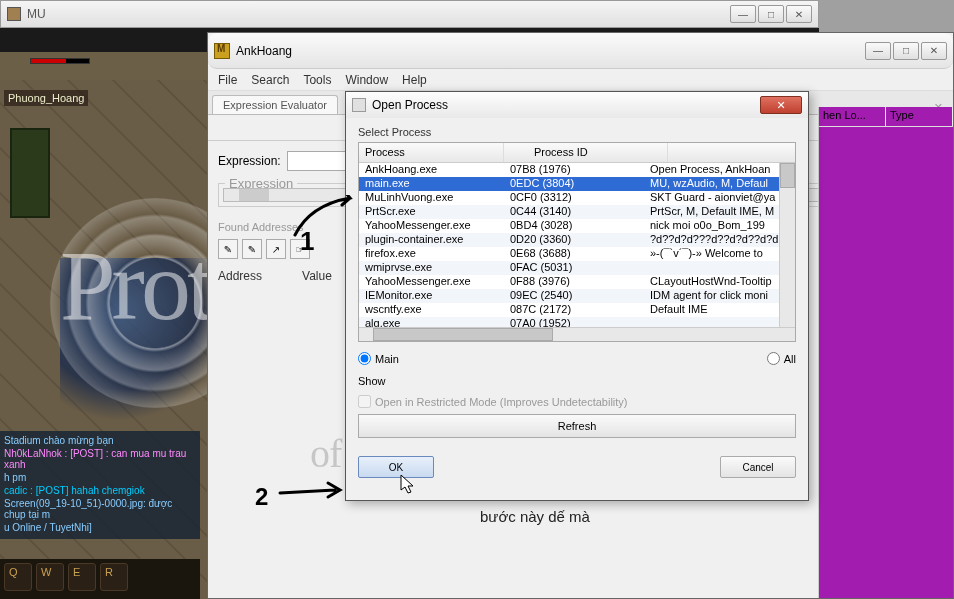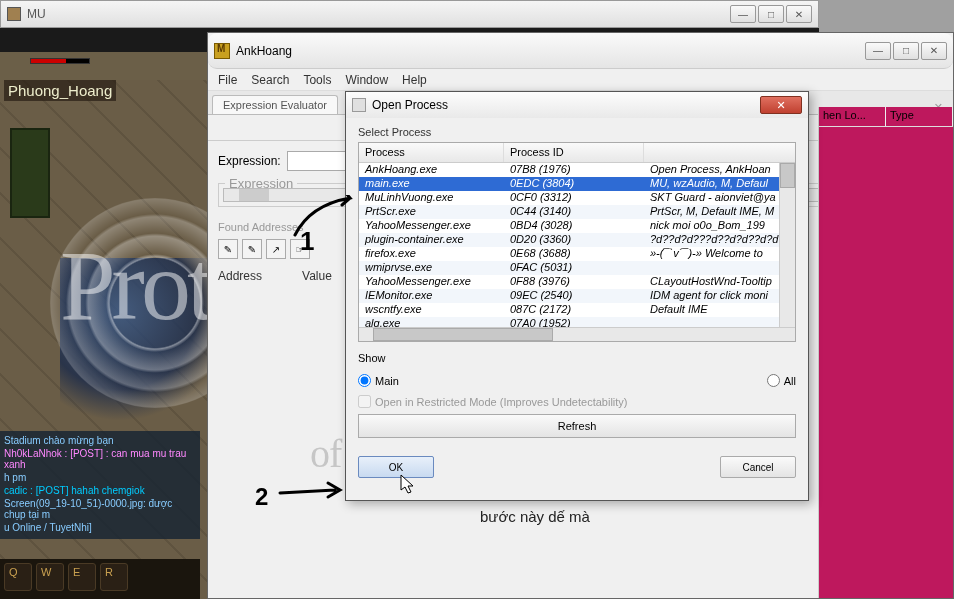--- a/index.html
+++ b/index.html
@@ -12,21 +12,21 @@
 .mu-title { font-size: 12px; color: #555; flex: 1; }
 .winbtns { display: flex; gap: 2px; }
 .winbtn { width: 26px; height: 18px; background: linear-gradient(#fafafa,#e0e0e0); border: 1px solid #999; border-radius: 2px; font-size: 10px; display: flex; align-items: center; justify-content: center; color: #555; }
 
 .mu-content { position: absolute; left: 0; top: 28px; right: 0; bottom: 0; background: #6b5f48; }
 .mu-topbar { height: 24px; background: #1a1a1a; display: flex; align-items: center; justify-content: center; }
 .mu-stadium { background: #000; border: 1px solid #666; border-radius: 10px; padding: 1px 20px; color: #fff; font-size: 11px; }
 .mu-health { position: absolute; left: 30px; top: 30px; }
 .mu-health-bar { width: 60px; height: 6px; background: #000; border: 1px solid #333; }
 .mu-health-fill { width: 60%; height: 100%; background: #c00; }
-.mu-player { position: absolute; left: 4px; top: 52px; color: #eec; font-size: 15px; background: rgba(40,30,20,.7); padding: 2px 4px; }
+.mu-player { position: absolute; left: 4px; top: 62px; color: #eec; font-size: 11px; background: rgba(40,30,20,.7); padding: 2px 4px; }
 .mu-chat { position: absolute; left: 0; bottom: 60px; width: 200px; background: rgba(20,35,50,.8); padding: 4px; font-size: 10px; }
 .mu-chat-line { color: #8cf; margin-bottom: 2px; }
 .mu-chat-line span.whisper { color: #f8f; }
 .mu-chat-line span.post { color: #0cf; }
 .mu-bottombar { position: absolute; left: 0; bottom: 0; width: 200px; height: 40px; background: #1a150d; display: flex; padding: 4px; gap: 4px; }
 .mu-key { width: 28px; height: 28px; background: #2a2015; border: 1px solid #4a3a25; border-radius: 3px; color: #c9a050; font-size: 11px; display: flex; align-items: flex-start; justify-content: flex-start; padding: 2px 4px; }
 
 
 .mu-ground { position: absolute; inset: 52px 0 0 0; background: repeating-linear-gradient(45deg, #6a5d47 0 30px, #5f533f 30px 32px), repeating-linear-gradient(-45deg, transparent 0 30px, rgba(0,0,0,.15) 30px 32px); }
 .mu-flag { position: absolute; left: 10px; top: 100px; width: 40px; height: 90px; background: #2a3a1a; border: 2px solid #1a2510; }
@@ -57,41 +57,41 @@
 .ank-expr-row input { flex: 0 0 70px; height: 20px; border: 1px solid #aaa; padding: 0 4px; font-size: 11px; }
 .ank-expr-group { margin-top: 12px; border: 1px solid #ccc; padding: 4px; position: relative; }
 .ank-expr-group-label { position: absolute; top: -8px; left: 6px; background: #f0f0f0; font-size: 13px; color: #999; padding: 0 4px; }
 .ank-scroll { height: 14px; background: #e8e8e8; border: 1px solid #bbb; position: relative; }
 .ank-scroll-thumb { position: absolute; left: 15px; top: 0; width: 30px; height: 100%; background: #ccc; }
 .ank-found { margin-top: 14px; font-size: 11px; color: #999; }
 .ank-iconrow { display: flex; gap: 4px; margin-top: 6px; }
 .ank-iconrow .ib { width: 20px; height: 20px; border: 1px solid #aaa; background: #f4f4f4; display: flex; align-items: center; justify-content: center; font-size: 10px; }
 .ank-cols { display: flex; gap: 40px; margin-top: 10px; font-size: 12px; color: #333; }
 
-.ank-right { position: absolute; right: 0; top: 74px; bottom: 0; width: 135px; background: #be185d; border-left: 1px solid #ccc; }
+.ank-right { position: absolute; right: 0; top: 74px; bottom: 0; width: 135px; background: #a21caf; border-left: 1px solid #ccc; }
 .ank-right-head { display: flex; height: 20px; border-bottom: 1px solid #ddd; }
 .ank-right-head div { flex: 1; font-size: 11px; padding: 2px 4px; border-right: 1px solid #eee; }
 
 
 .arrow1 { position: absolute; left: 290px; top: 195px; width: 80px; height: 60px; pointer-events: none; z-index: 60; }
 .arrow2 { position: absolute; left: 250px; top: 475px; width: 100px; height: 40px; pointer-events: none; z-index: 60; }
 .note { position: absolute; left: 480px; top: 508px; font-size: 15px; color: #222; z-index: 50; }
 
 
 .op-dialog { position: absolute; left: 345px; top: 91px; width: 464px; height: 410px; background: #f0f0f0; border: 1px solid #555; box-shadow: 3px 3px 10px rgba(0,0,0,.3); z-index: 40; }
 .op-titlebar { height: 26px; background: linear-gradient(#fdfdfd,#e9e9e9); display: flex; align-items: center; padding: 0 6px; }
 .op-titlebar .t { font-size: 12px; flex: 1; margin-left: 6px; }
 .op-close { width: 42px; height: 18px; background: linear-gradient(#e07060,#c04030); border: 1px solid #803020; border-radius: 2px; color: #fff; font-size: 11px; display: flex; align-items: center; justify-content: center; }
 .op-body { padding: 8px 12px; }
 .op-label { font-size: 11px; color: #333; margin-bottom: 4px; }
 .op-list { border: 1px solid #aaa; background: #fff; height: 200px; position: relative; }
-.op-list-head { display: flex; height: 20px; background: linear-gradient(#fafafa,#e8e8e8); border-bottom: 1px solid #ccc; }
+.op-list-head { display: flex; height: 20px; background: linear-gradient(#fafafa,#e8e8e8); border-bottom: 1px solid #ccc; gap: 24px; }
 .op-list-head div { font-size: 11px; padding: 3px 6px; border-right: 1px solid #ddd; }
 .col-p { width: 145px; } .col-id { width: 140px; } .col-w { flex: 1; }
-.op-rows { overflow: hidden; font-style: italic; }
+.op-rows { overflow: hidden; }
 .op-row { display: flex; height: 14px; font-size: 11px; }
 .op-row.alt { background: #f2f6fb; }
 .op-row.sel { background: #2e6bd4; color: #fff; }
 .op-row div { padding: 0 6px; white-space: nowrap; overflow: hidden; }
 .op-scroll-v { position: absolute; right: 0; top: 20px; bottom: 14px; width: 16px; background: #e8e8e8; border-left: 1px solid #ccc; }
 .op-scroll-v .th { position: absolute; top: 0; left: 0; right: 0; height: 25px; background: #c8c8c8; border: 1px solid #aaa; }
 .op-scroll-h { position: absolute; left: 0; right: 0; bottom: 0; height: 14px; background: #e8e8e8; border-top: 1px solid #ccc; }
 .op-scroll-h .th { position: absolute; left: 14px; top: 0; bottom: 0; width: 180px; background: #c8c8c8; border: 1px solid #aaa; }
 .op-show { margin-top: 10px; display: flex; align-items: center; font-size: 11px; }
 .op-show label { display: flex; align-items: center; gap: 4px; }
@@ -292,32 +292,32 @@
           </div>
         </div>
       <div class="op-scroll-v">
           <div class="th"></div>
         </div>
       <div class="op-scroll-h">
           <div class="th"></div>
         </div>
     </div>
     <div class="op-show">
-      <span style="display:block;width:100%">Show</span>
-    </div>
-    <div class="op-show">
       <label>
           <input type="radio" checked="" style=""> 
           <span>Main</span>
         </label>
       <span class="sp"></span>
       <label>
           <input type="radio" style=""> 
           <span>All</span>
         </label>
+    </div>
+    <div class="op-show">
+      <span style="display:block;width:100%">Show</span>
     </div>
     <div class="op-check">
       <input type="checkbox" disabled="" style="">
       <span>Open in Restricted Mode (Improves Undetectability)</span>
     </div>
     <button class="op-refresh">Refresh</button>
     <div class="op-btns">
       <button class="op-btn ok">OK</button>
       <button class="op-btn">Cancel</button>
     </div>

